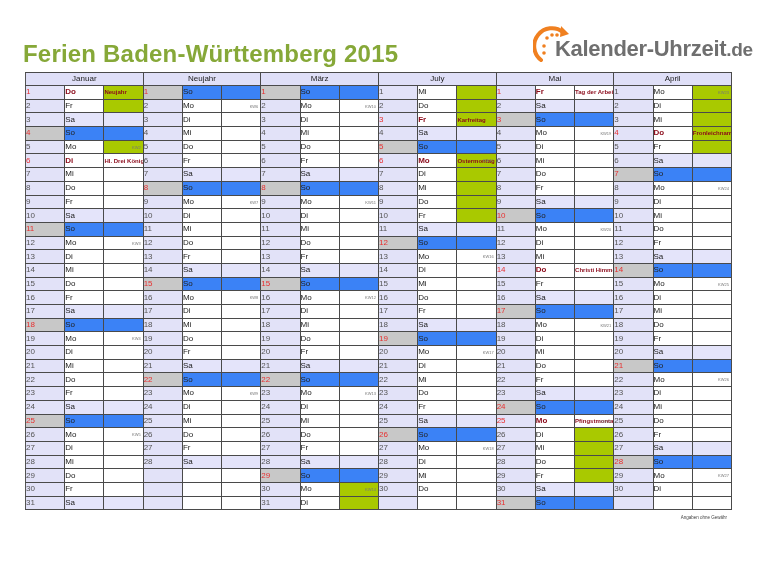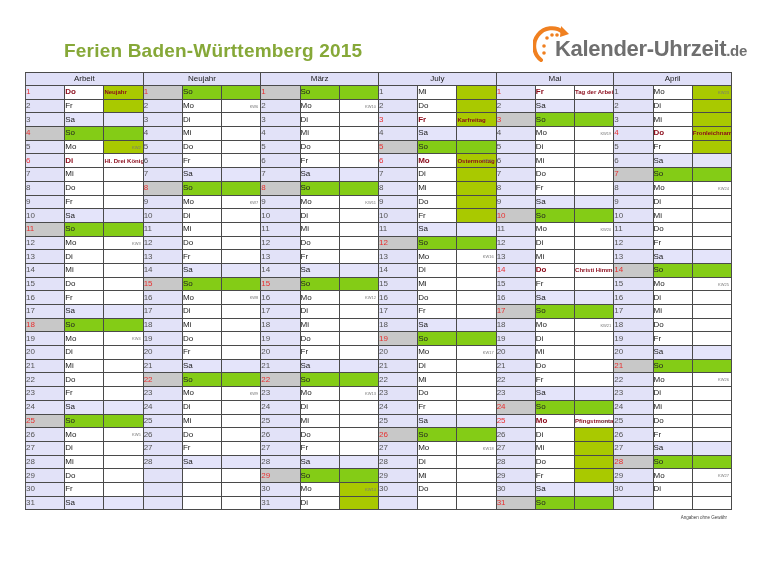--- a/index.html
+++ b/index.html
@@ -1,34 +1,34 @@
 <!DOCTYPE html>
 <html><head>
 <meta charset="utf-8">
 <style>
   html,body{margin:0;padding:0;background:#fff;}
   body{width:760px;height:565px;position:relative;overflow:hidden;font-family:"Liberation Sans",sans-serif;}
-  .title{position:absolute;left:23px;top:40px;font-size:19px;font-weight:bold;color:#86a838;letter-spacing:0.2px;margin-left:41px;}
+  .title{position:absolute;left:23px;top:40px;font-size:24px;font-weight:bold;color:#86a838;letter-spacing:0.2px;}
   .logo{position:absolute;left:533px;top:22px;width:200px;height:46px;}
   .logo-text{position:absolute;left:22px;top:14px;font-size:22px;font-weight:bold;color:#6f6f6f;letter-spacing:-0.3px;white-space:nowrap;}
-  .logo-text .tld{font-size:15px;}
+  .logo-text .tld{font-size:19px;}
   .logo svg{position:absolute;left:0;top:0;}
   table.cal{position:absolute;left:25px;top:72px;border-collapse:collapse;table-layout:fixed;width:707px;}
   table.cal td, table.cal th{border:1px solid #4a4a4a;padding:0;height:12.7px;font-size:8px;line-height:12px;overflow:hidden;white-space:nowrap;}
   table.cal th{background:#dfdff7;font-weight:normal;font-size:8px;color:#222;height:12px;text-align:center;border-left:1.5px solid #555;}
   td.num{width:17px;background:#e2e2f8;color:#555;padding-left:2px;border-right:1px solid #9a9a9a;}
   td.num.first{border-left:1.5px solid #555;}
   td.num.sun-num{color:#e83030;}
   td.day{width:20px;padding-left:2px;color:#222;}
   td.day.holi{color:#8b0a1a;font-weight:bold;}
   td.ev{position:relative;padding-left:3px;}
   .evtxt{font-size:6px;font-weight:bold;color:#8b0a1a;}
   .kw{position:absolute;right:2px;top:1px;font-size:4px;color:#777;}
   .sat{background:#e4e4fa;margin-top:46px;}
-  .sun{background:#84cc16;}
+  .sun{background:#3b82f6;}
   .vac{background:#a9c900;}
   .wd{background:#ffffff;}
   .empty{background:#e2e2f8;}
   .footnote{position:absolute;right:33px;top:515px;font-size:4.5px;color:#444;}
 </style>
 </head>
 <body>
 
 <div class="title">Ferien Baden-Württemberg 2015</div>
 
@@ -41,21 +41,21 @@
     <circle cx="24" cy="13" r="1.8" fill="#f08020"></circle>
     <circle cx="11" cy="24" r="1.8" fill="#f08020"></circle>
     <circle cx="11" cy="31" r="1.8" fill="#f08020"></circle>
   </svg>
   <div class="logo-text"><span>Kalender-Uhrzeit</span><span class="tld">.de</span></div>
 </div>
 
 <table class="cal">
   <thead>
       <tr id="hdr">
-        <th colspan="3">Arbeit</th>
+        <th colspan="3">Januar</th>
         <th colspan="3">Neujahr</th>
         <th colspan="3">März</th>
         <th colspan="3">July</th>
         <th colspan="3">Mai</th>
         <th colspan="3">April</th>
       </tr>
     </thead>
   <tbody id="body">
       <tr>
         <td class="num first sun-num">1</td>

